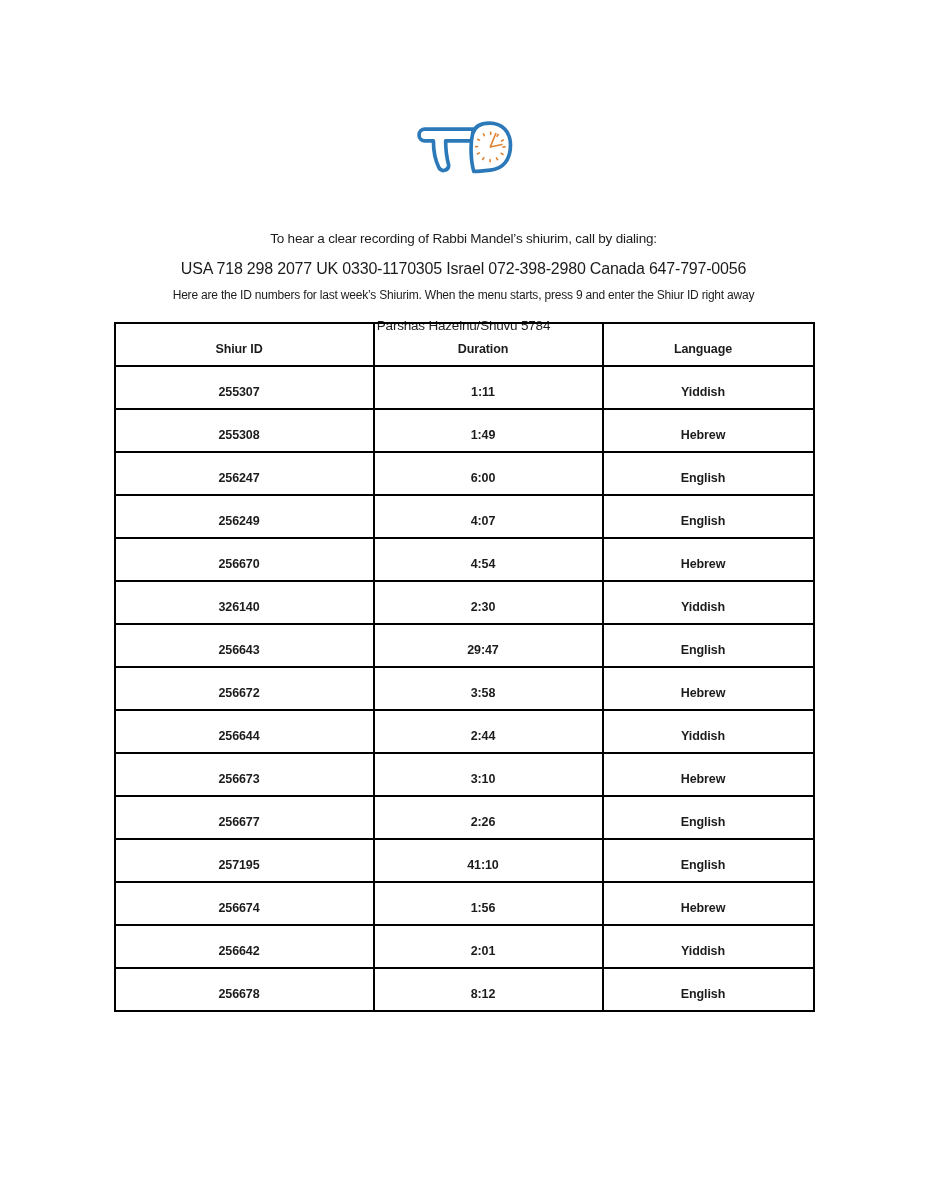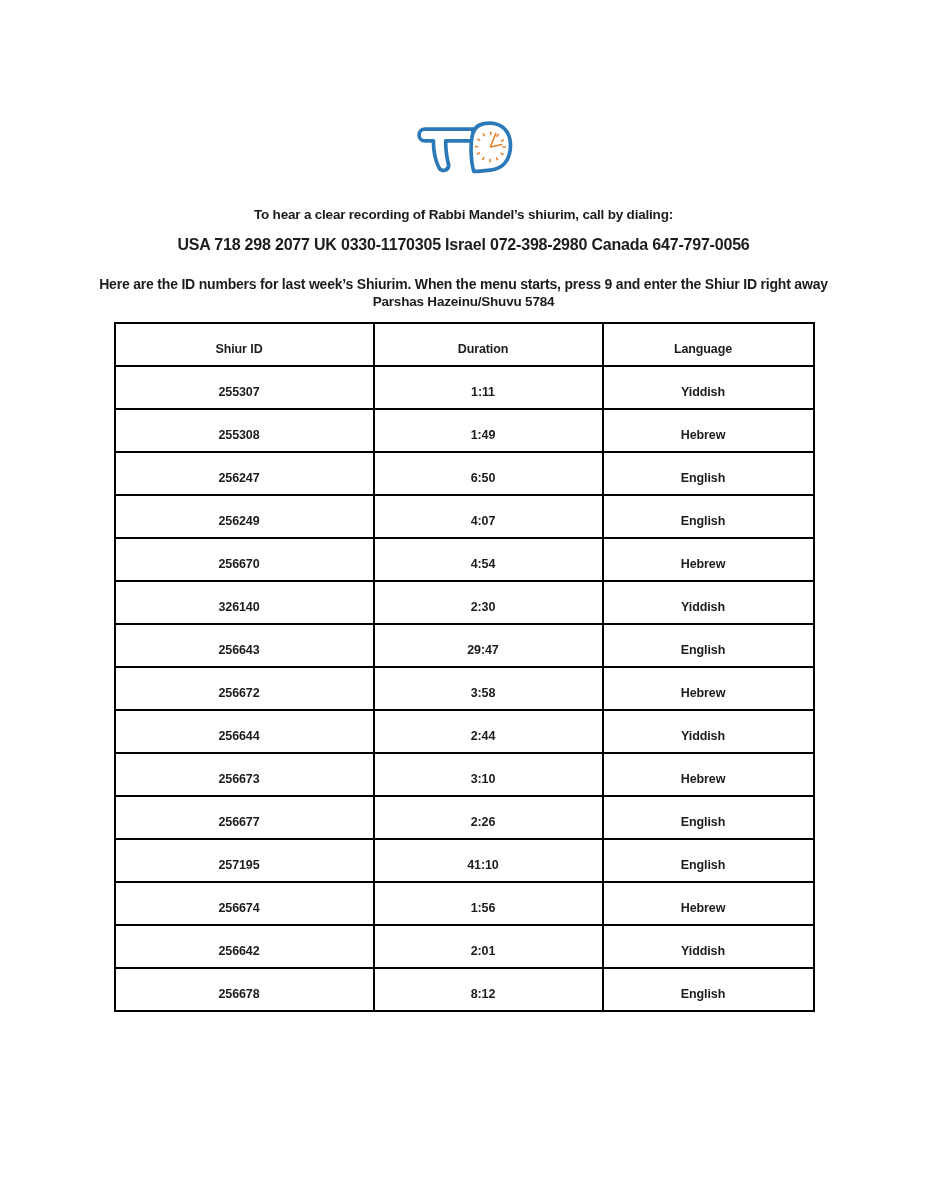--- a/index.html
+++ b/index.html
@@ -29,27 +29,28 @@
     transform: translateX(-50%);
     width: 104px;
     height: 60px;
   }
   .logo-wrap svg { width: 100%; height: 100%; display: block; }
   .text-line {
     position: absolute;
     left: 0;
     width: 100%;
     text-align: center;
-    font-weight: 700;
+    font-weight: 400;
     letter-spacing: -0.2px;
     white-space: nowrap;
+    margin-top: 24px;
   }
   .line-call         { top: 207px; font-size: 13.5px; }
   .line-phones       { top: 236px; font-size: 16px;   }
-  .line-instructions { top: 276px; font-size: 14px;   }
+  .line-instructions { top: 264px; font-size: 12px;   }
   .line-parsha       { top: 294px; font-size: 13.5px; }
 
   table.shiurim {
     position: absolute;
     top: 322px;
     left: 114px;
     width: 699px;
     border-collapse: collapse;
     table-layout: fixed;
     font-size: 12.5px;
@@ -122,21 +123,21 @@
           <td>1:11</td>
           <td>Yiddish</td>
         </tr>
         <tr>
           <td>255308</td>
           <td>1:49</td>
           <td>Hebrew</td>
         </tr>
         <tr>
           <td>256247</td>
-          <td>6:50</td>
+          <td>6:00</td>
           <td>English</td>
         </tr>
         <tr>
           <td>256249</td>
           <td>4:07</td>
           <td>English</td>
         </tr>
         <tr>
           <td>256670</td>
           <td>4:54</td>

